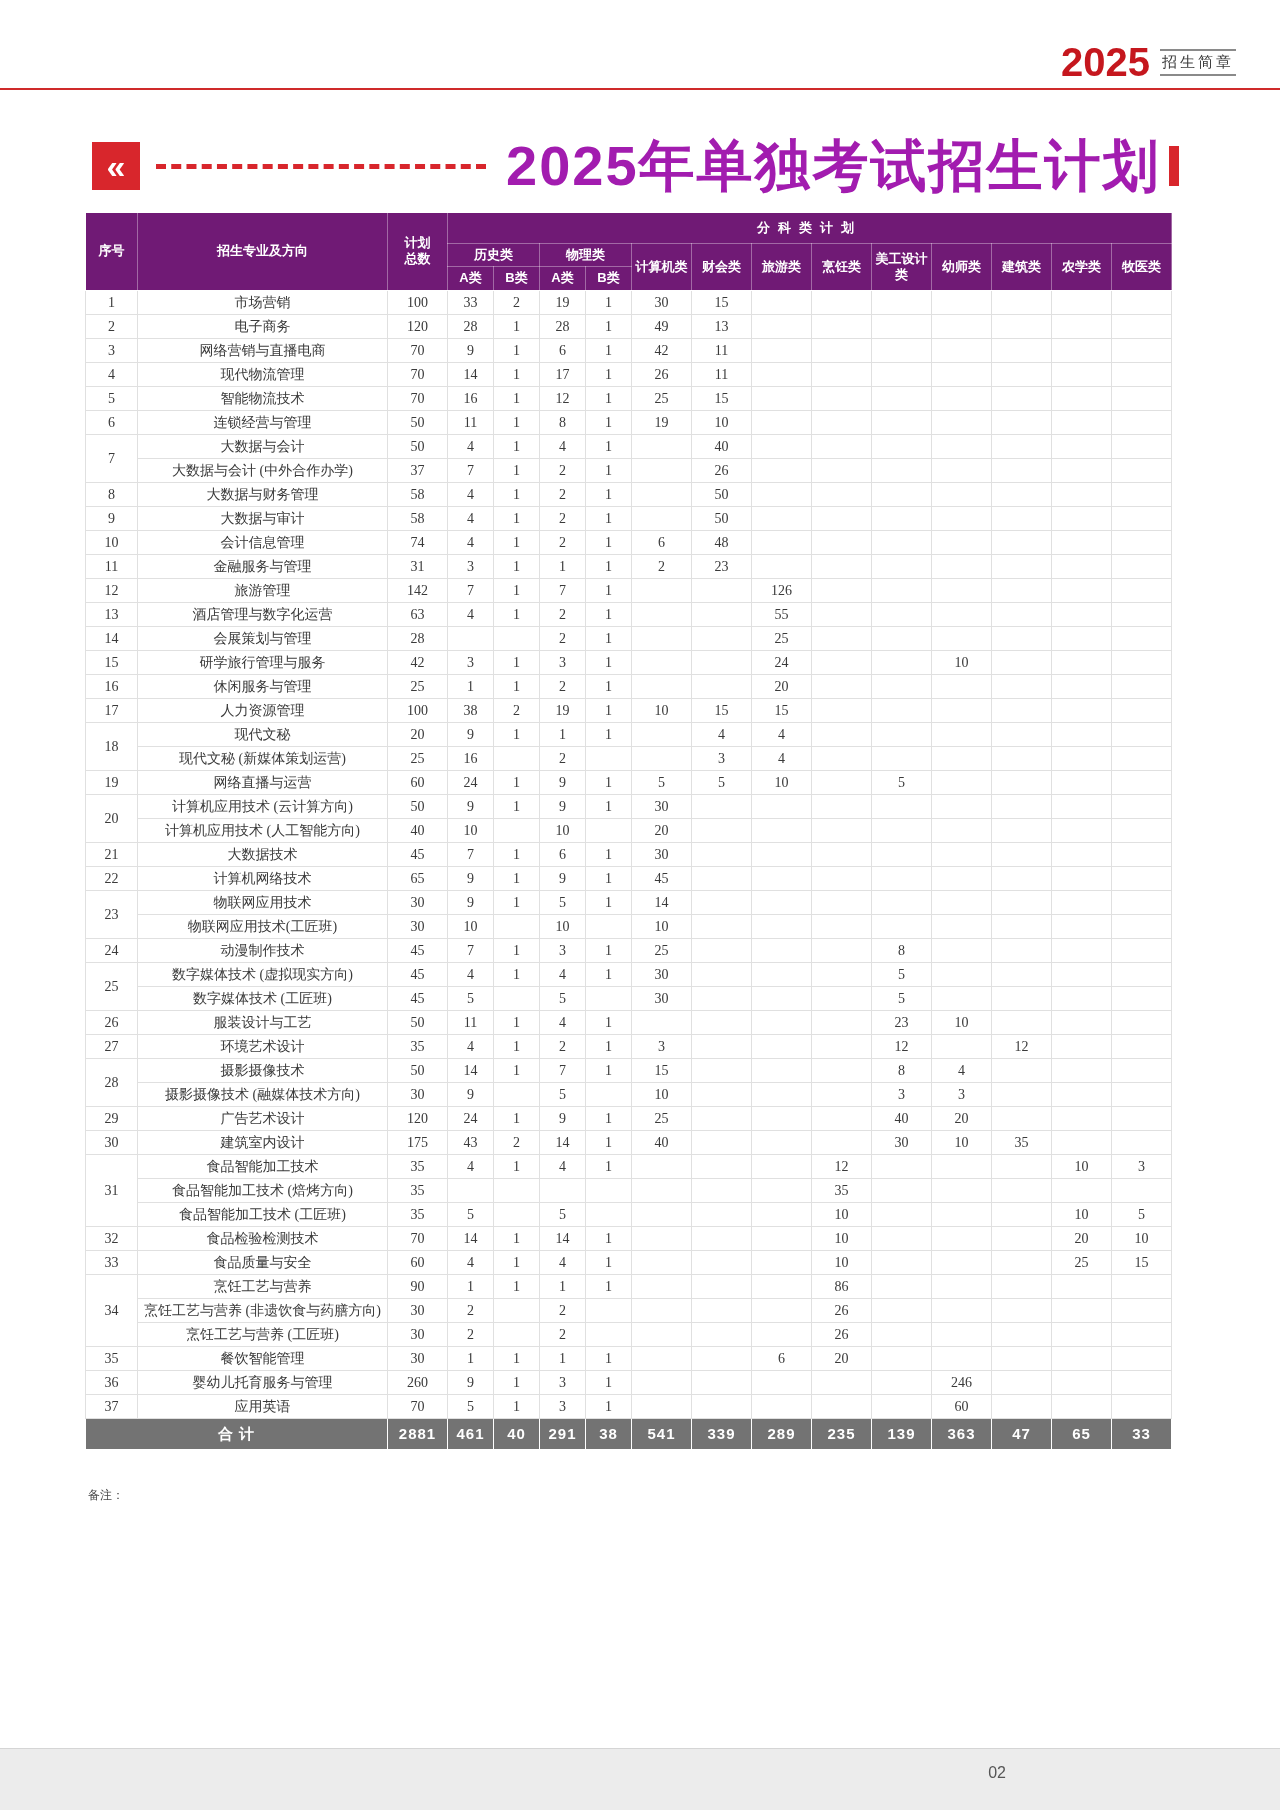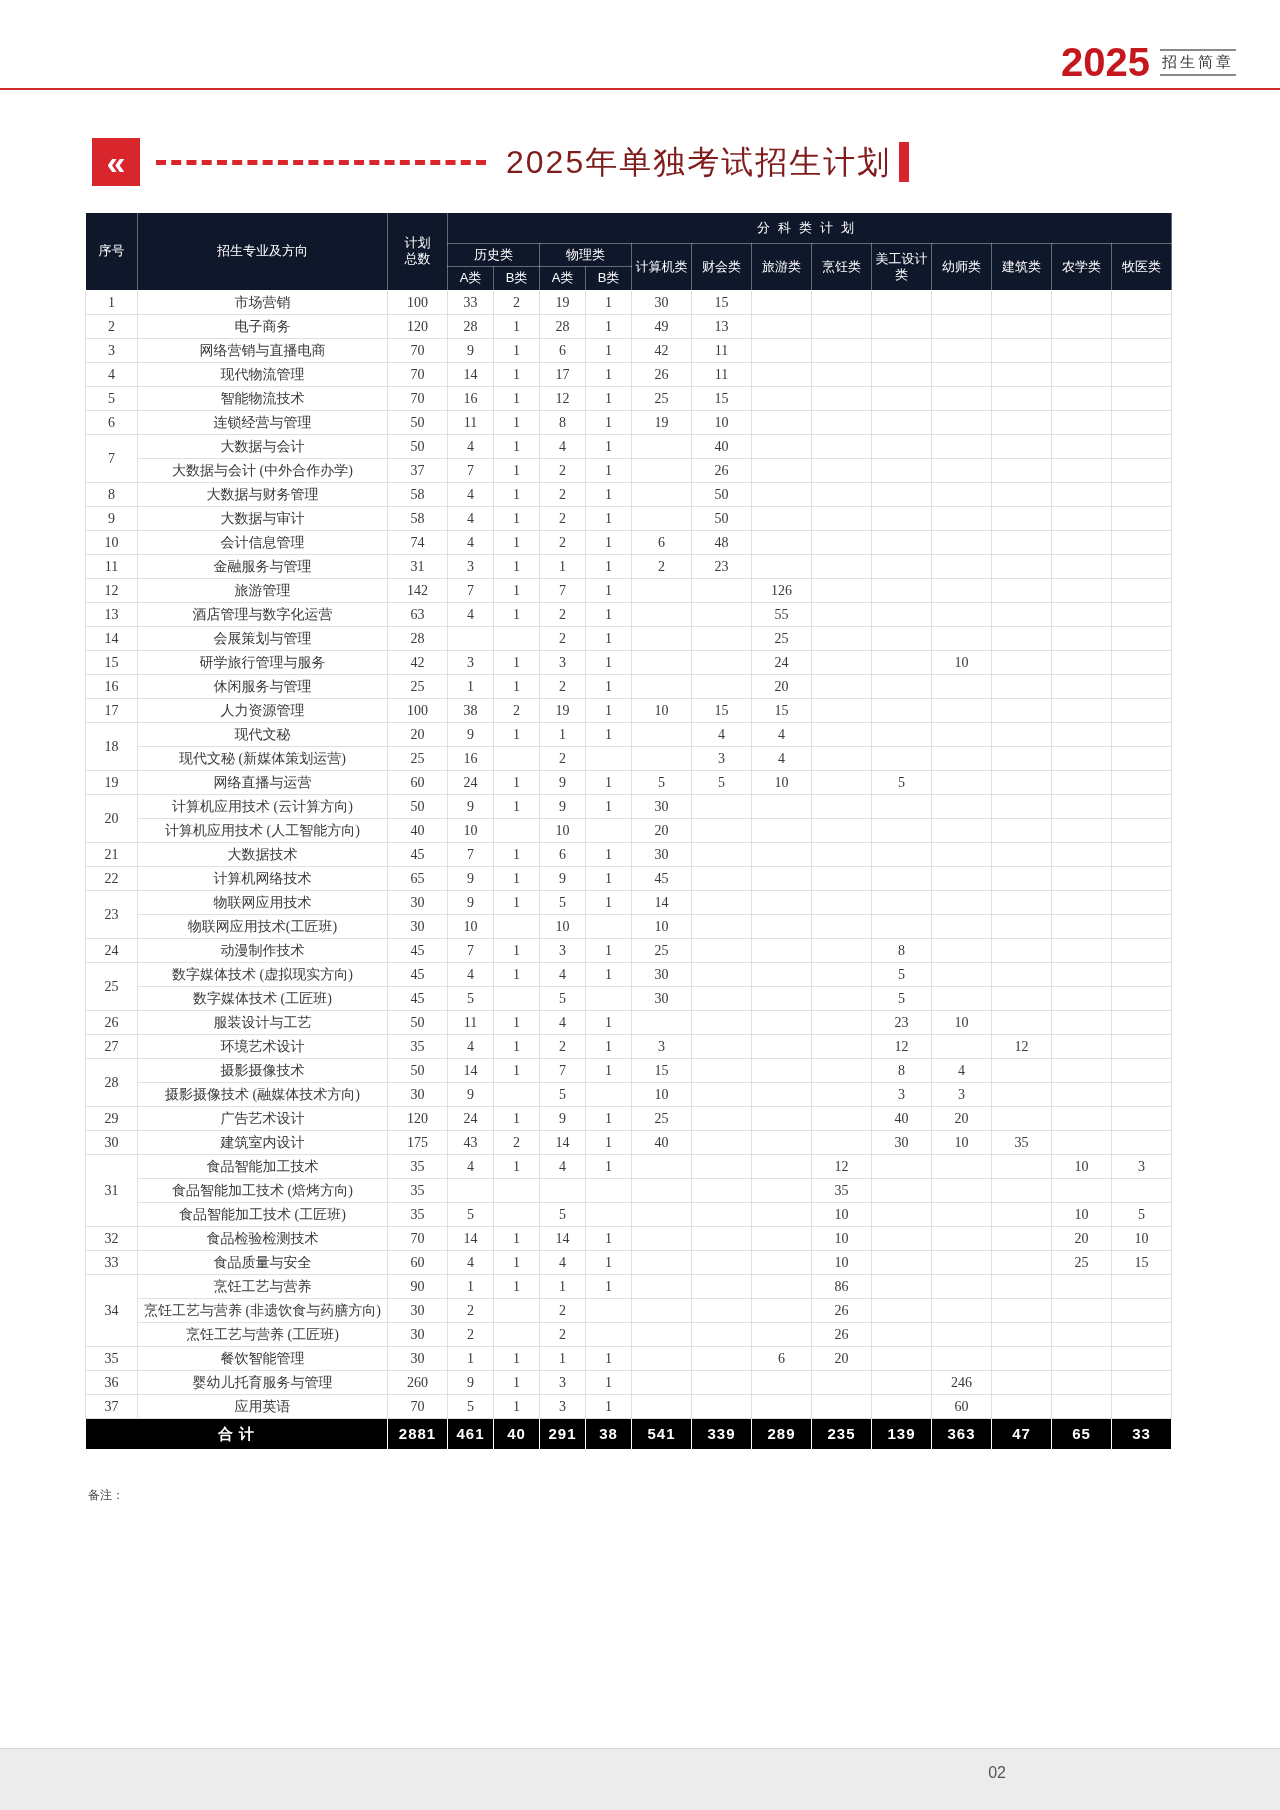--- a/index.html
+++ b/index.html
@@ -11,38 +11,38 @@
   .brand{position:absolute;top:42px;right:44px;display:flex;align-items:center;}
   .brand-year{color:#c5171e;font-size:40px;font-weight:bold;font-family:"Liberation Sans",sans-serif;line-height:1;}
   .brand-label{margin-left:10px;border-top:2px solid #8a8a8a;border-bottom:2px solid #8a8a8a;
     padding:4px 2px;font-size:15px;letter-spacing:3px;color:#3c3c3c;line-height:1;text-align:right;}
   .top-rule{position:absolute;top:88px;left:0;width:1280px;height:0;border-top:2px solid #cf2a2a;}
   
   .title-row{position:absolute;top:138px;left:92px;display:flex;align-items:center;width:1100px;}
   .chev-box{width:48px;height:48px;background:#d8262c;color:#fff;font-size:34px;font-weight:bold;
     display:flex;align-items:center;justify-content:center;font-family:"Liberation Sans",sans-serif;flex:0 0 48px;}
   .dash-line{flex:0 0 330px;border-top:5px dashed #d8262c;height:0;margin:0 20px 0 16px;}
-  .page-title{color:#7f1d1d;font-size:32px;font-weight:normal;font-family:"Liberation Sans",sans-serif;
+  .page-title{color:#a21caf;font-size:56px;font-weight:bold;font-family:"Liberation Sans",sans-serif;
     letter-spacing:2px;white-space:nowrap;line-height:1;}
   .title-bar{width:10px;height:40px;background:#d8262c;margin-left:8px;flex:0 0 10px;}
   
   table.plan{position:absolute;top:212px;left:85px;width:1086px;border-collapse:collapse;table-layout:fixed;}
   table.plan th{
-    background:#0f172a;color:#ffffff;font-family:"Liberation Sans",sans-serif;font-weight:normal;
+    background:#701a75;color:#ffffff;font-family:"Liberation Sans",sans-serif;font-weight:bold;
     font-size:13px;border:1px solid rgba(255,255,255,0.35);padding:3px 1px;line-height:1.25;
   }
   th.th-group{font-size:16px;letter-spacing:8px;height:24px;}
   th.th-cat2{font-size:14px;}
   table.plan td{
     border:1px solid #e0e0e0;text-align:center;font-size:14px;color:#3a3a3a;
     padding:4px 2px;line-height:15px;height:15px;background:#ffffff;overflow:hidden;white-space:nowrap;
   }
   td.c-major{text-align:left;padding-left:10px;}
   tr.total-row td{
-    background:#000000;color:#ffffff;font-weight:bold;font-size:15px;
+    background:#737373;color:#ffffff;font-weight:bold;font-size:15px;
     font-family:"Liberation Sans",sans-serif;border:1px solid rgba(255,255,255,0.45);
     height:22px;line-height:22px;letter-spacing:1px;
   }
   
   .notes{position:absolute;left:88px;top:1486px;width:1090px;display:flex;
     font-size:12px;color:#4a4a4a;line-height:1.6;align-items:flex-end;}
   .notes-label{flex:0 0 auto;white-space:nowrap;}
   .note-line{white-space:nowrap;}
   
   .footer-band{position:absolute;left:0;top:1748px;width:1280px;height:62px;background:#ececec;border-top:1px solid #d5d5d5;}

